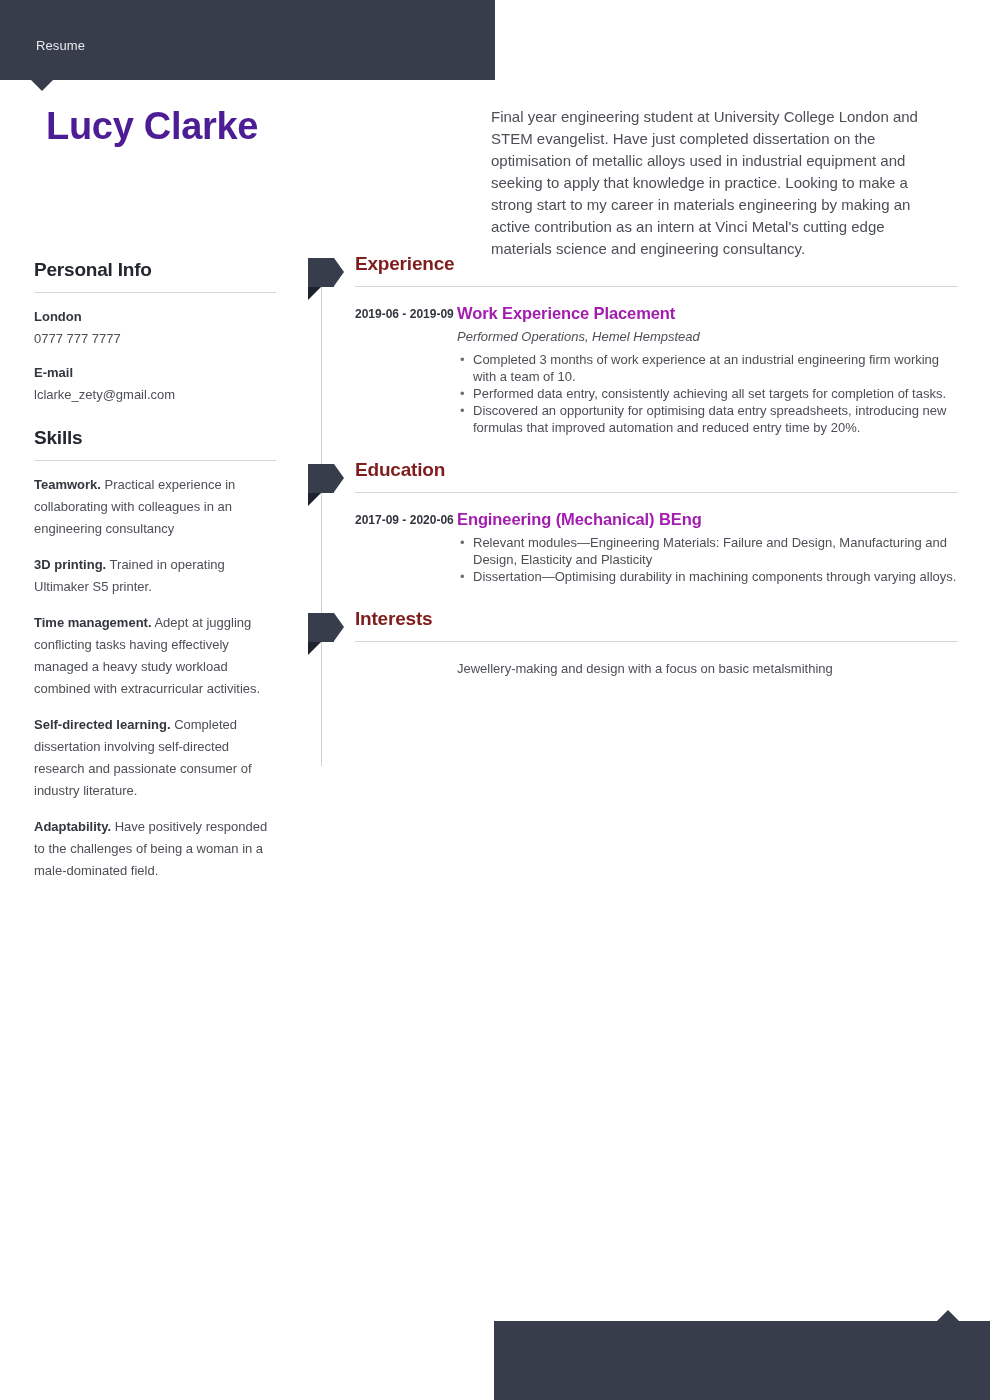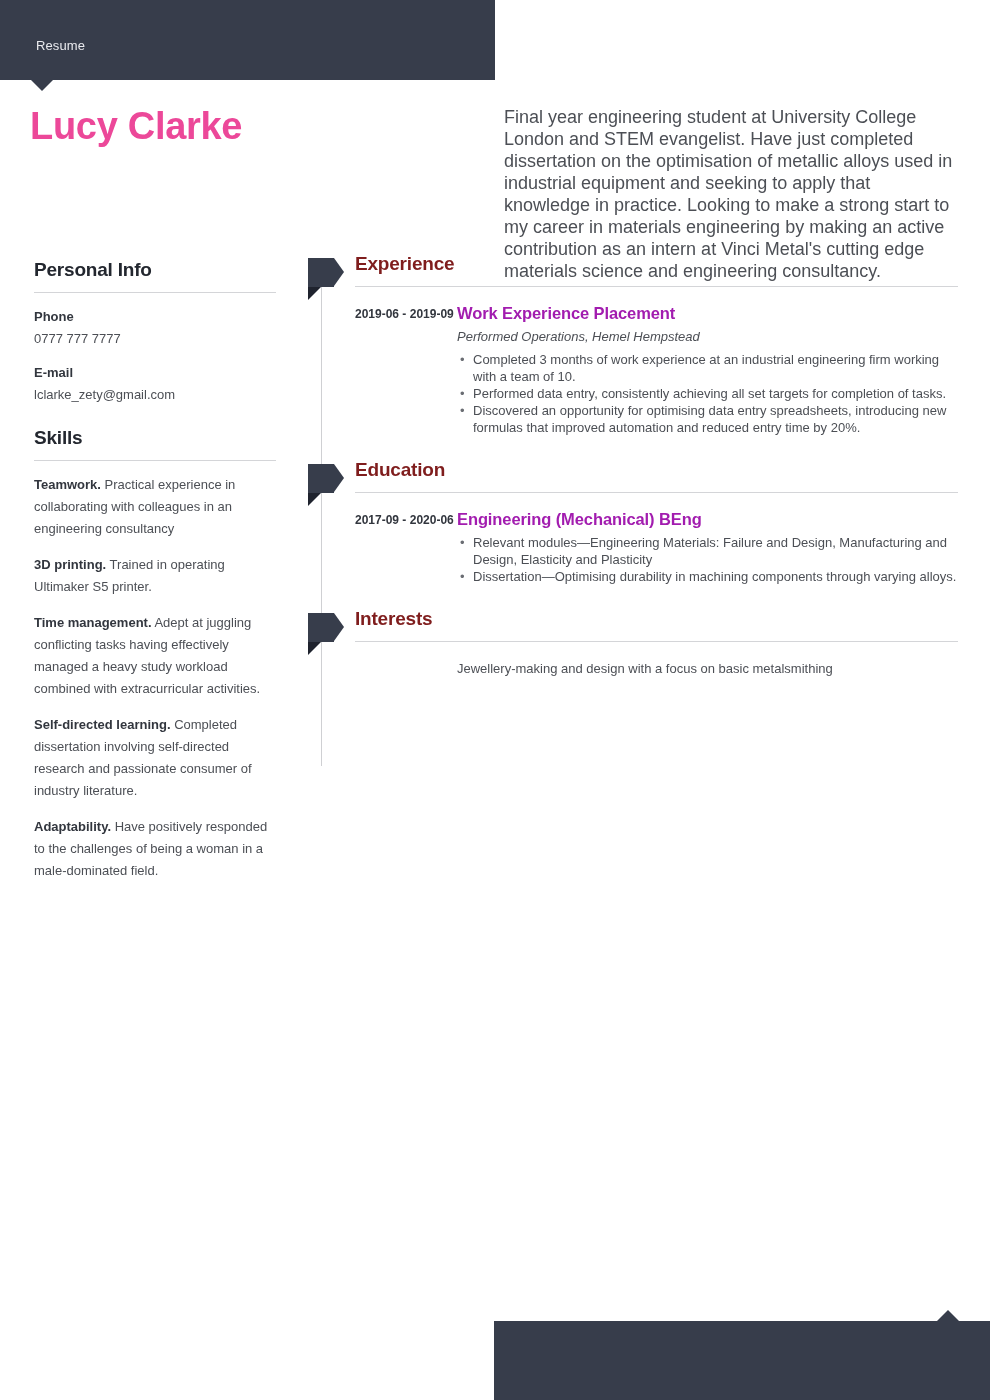--- a/index.html
+++ b/index.html
@@ -38,33 +38,33 @@
     left: 31px; top: 80px;
     width: 0; height: 0;
     border-left: 11px solid transparent;
     border-right: 11px solid transparent;
     border-top: 11px solid #373d4b;
   }
 
   
   .name {
     position: absolute;
-    left: 30px; top: 104px;
+    left: 46px; top: 104px;
     font-size: 38px;
     font-weight: bold;
-    color: #ec4899;
+    color: #4c1d95;
     letter-spacing: -0.3px;
     line-height: 44px;
     white-space: nowrap;
   }
   .summary {
     position: absolute;
-    left: 504px; top: 106px;
+    left: 491px; top: 106px;
     width: 452px;
-    font-size: 18px;
+    font-size: 15px;
     line-height: 22px;
     color: #4c4f55;
     text-align: left;
   }
 
   
   .sidebar {
     position: absolute;
     left: 34px; top: 258px;
     width: 242px;
@@ -247,21 +247,21 @@
 
   <div class="summary">Final year engineering student at University College London and STEM evangelist. Have just completed dissertation on the optimisation of metallic alloys used in industrial equipment and seeking to apply that knowledge in practice. Looking to make a strong start to my career in materials engineering by making an active contribution as an intern at Vinci Metal's cutting edge materials science and engineering consultancy.</div>
 
   <div class="sidebar">
 
     <div>
       <div class="side-title">Personal Info</div>
       <div class="side-rule"></div>
 
       <div class="side-block">
-        <div class="side-field-label">Phone</div>
+        <div class="side-field-label">London</div>
         <div class="side-field-value">0777 777 7777</div>
       </div>
 
       <div class="side-block">
         <div class="side-field-label">E-mail</div>
         <div class="side-field-value">lclarke_zety@gmail.com</div>
       </div>
     </div>
 
     <div class="skills-title-wrap">

